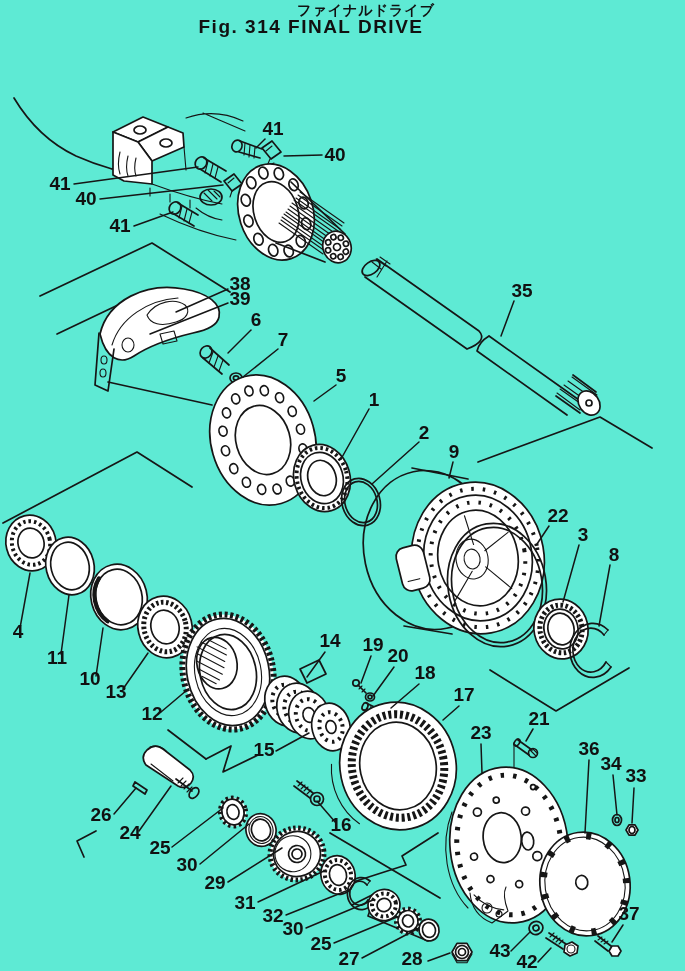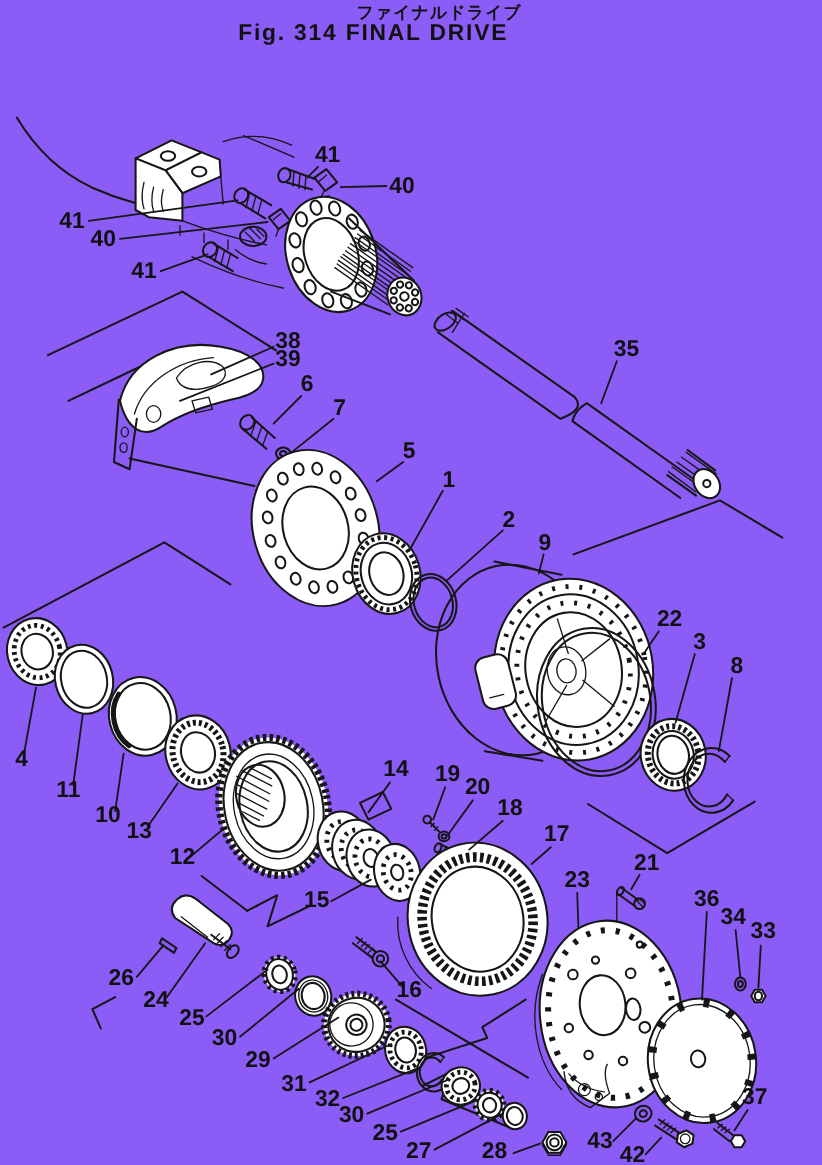--- a/index.html
+++ b/index.html
@@ -1,16 +1,16 @@
 <!DOCTYPE html>
 <html><head>
 <meta charset="utf-8">
 <style>
   html,body{margin:0;padding:0;background:#ffffff;}
-  .stage{position:relative;width:685px;height:971px;background:#8b5cf6;overflow:hidden;}
+  .stage{position:relative;width:685px;height:971px;background:#5eead4;overflow:hidden;}
   svg{display:block;}
   .ln path,.ln ellipse,.ln circle,.ln rect,.ln line,.ln polyline,.ln polygon{
     fill:none;stroke:#161616;stroke-width:1.7;stroke-linecap:round;stroke-linejoin:round;}
   .t{stroke-width:1.1 !important;}
   .w{fill:#ffffff !important;}
   .g6{stroke-width:6 !important;stroke-dasharray:3 2.6;stroke-linecap:butt !important;}
   .g8{stroke-width:8 !important;stroke-dasharray:3 2.8;stroke-linecap:butt !important;}
   .d4{stroke-width:4 !important;stroke-dasharray:2.5 3;stroke-linecap:butt !important;}
   .d5{stroke-width:5 !important;stroke-dasharray:2.5 2.5;stroke-linecap:butt !important;}
   .h20{stroke-width:4 !important;stroke-dasharray:2.5 9;stroke-linecap:butt !important;}

